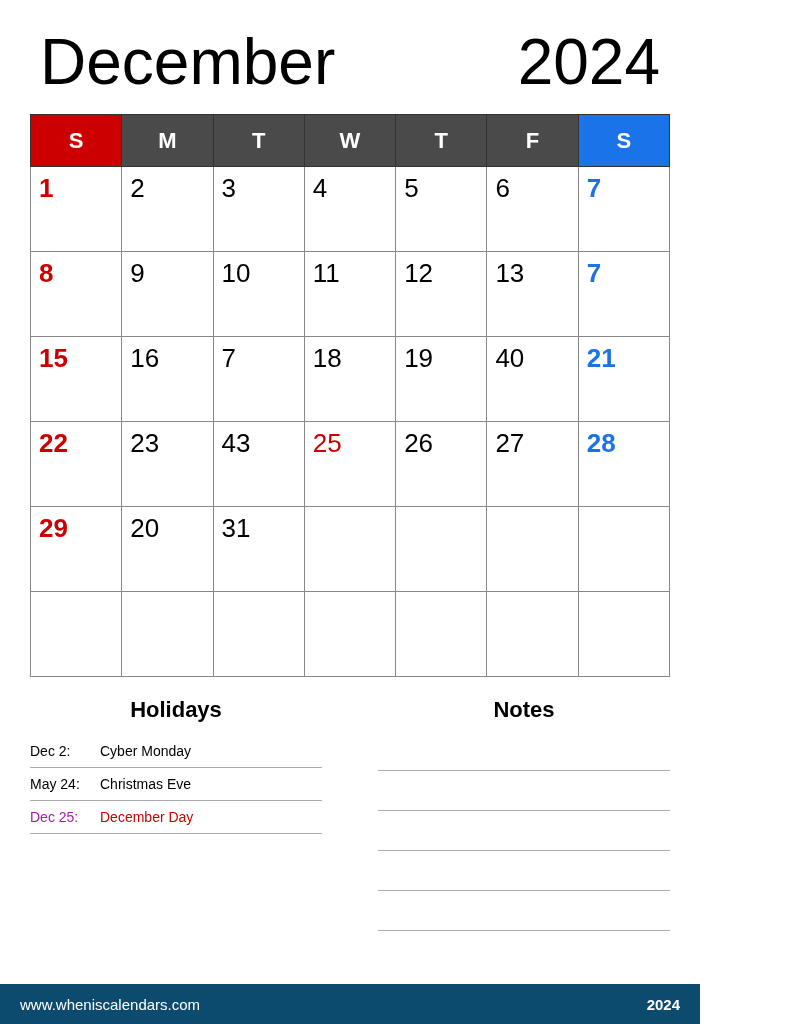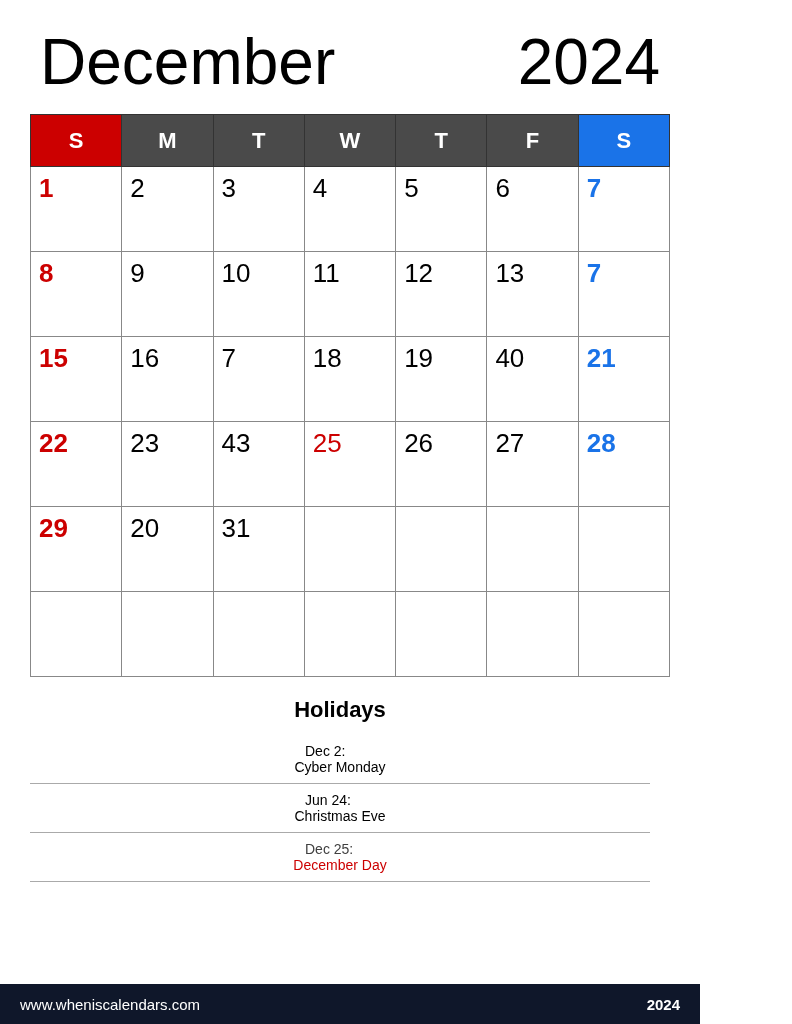--- a/index.html
+++ b/index.html
@@ -113,29 +113,28 @@
       text-align: center;
       margin-bottom: 12px;
       color: #000;
     }
     .holiday-row {
       display: flex;
       align-items: center;
       padding: 8px 0;
       border-bottom: 1px solid #aaa;
       font-size: 14px;
-      flex-direction: column;
     }
     .holiday-date {
       min-width: 70px;
       font-weight: 400;
       color: #000;
     }
     .holiday-date.red {
-      color: #404040;
+      color: #a21caf;
     }
     .holiday-name {
       font-weight: 400;
       color: #000;
     }
     .holiday-name.red {
       color: #cc0000;
     }
 
     .notes-section {
@@ -150,21 +149,21 @@
       color: #000;
     }
     .note-line {
       border-bottom: 1px solid #aaa;
       height: 36px;
       margin-bottom: 4px;
     }
 
     
     .footer {
-      background: #0f172a;
+      background: #0c4a6e;
       height: 40px;
       display: flex;
       align-items: center;
       justify-content: space-between;
       padding: 16px 20px;
       margin-top: auto;
       gap: 44px;
     }
     .footer-url {
       color: #fff;
@@ -260,29 +259,39 @@
 
   <div class="bottom-section">
     <div class="holidays-section">
       <div class="holidays-title">Holidays</div>
       <div id="holidays-list">
           <div class="holiday-row">
             <span class="holiday-date">Dec 2:</span>
             <span class="holiday-name">Cyber Monday</span>
           </div>
           <div class="holiday-row">
-            <span class="holiday-date">Jun 24:</span>
+            <span class="holiday-date">May 24:</span>
             <span class="holiday-name">Christmas Eve</span>
           </div>
           <div class="holiday-row">
             <span class="holiday-date red">Dec 25:</span>
             <span class="holiday-name red">December Day</span>
           </div>
         </div>
     </div>
+    <div class="notes-section">
+      <div class="notes-title">Notes</div>
+      <div id="notes-lines">
+          <div class="note-line"></div>
+          <div class="note-line"></div>
+          <div class="note-line"></div>
+          <div class="note-line"></div>
+          <div class="note-line"></div>
+        </div>
+    </div>
   </div>
 
   <div class="footer">
     <div class="footer-url">www.wheniscalendars.com</div>
     <div class="footer-year">2024</div>
   </div>
 
 </div>
 
 </body></html>

